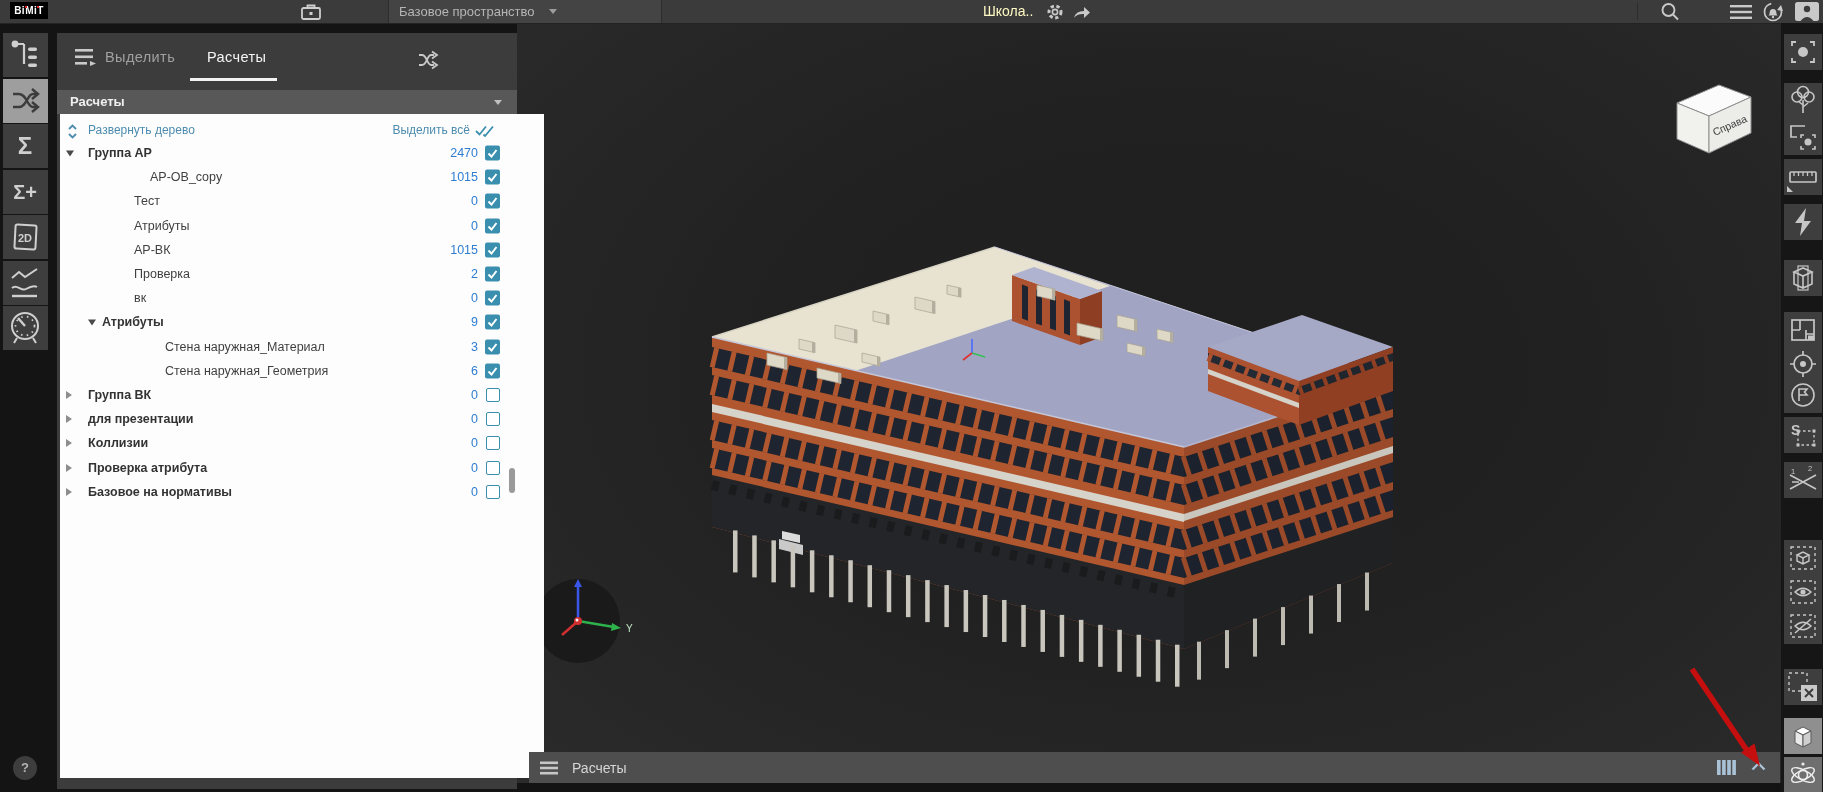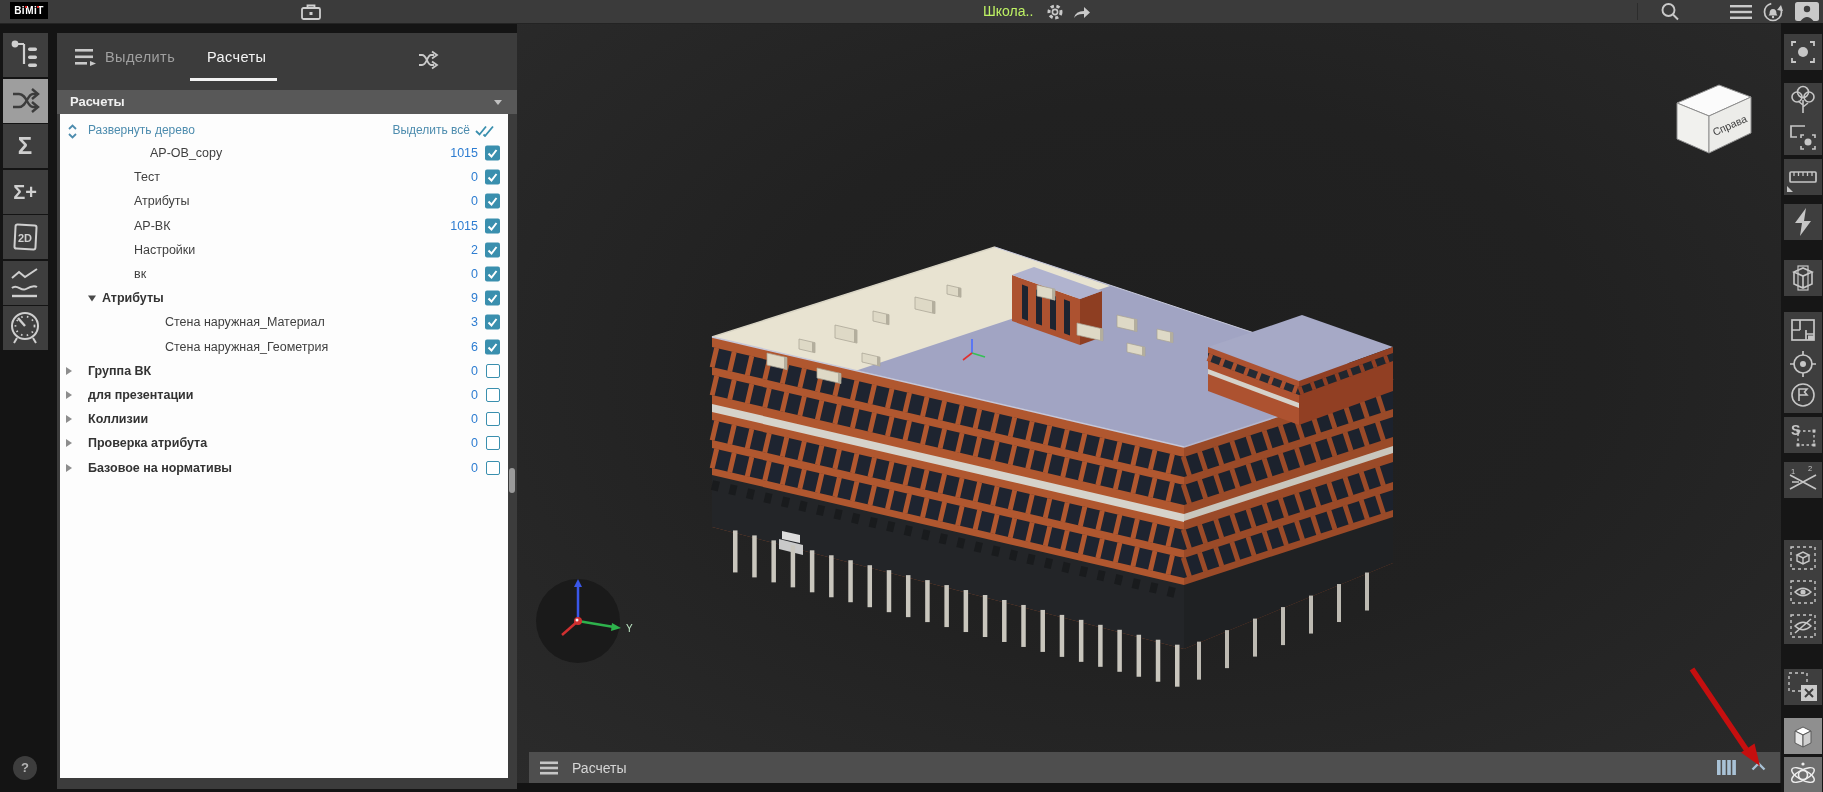--- a/index.html
+++ b/index.html
@@ -10,34 +10,34 @@
           border-bottom:1px solid #232323;}
   #logo{position:absolute;left:10px;top:2px;width:38px;height:17px;background:#000;
         color:#fff;font-size:10px;font-weight:bold;letter-spacing:.5px;text-align:center;line-height:17px;}
   #logo .rd{position:absolute;width:2px;height:2px;background:#e02020;top:4px;}
   .tb-ico{position:absolute;top:0;height:23px;display:flex;align-items:center;justify-content:center;}
   #ws-section{position:absolute;left:388px;top:0;width:272px;height:23px;background:#444444;
               border-left:1px solid #2d2d2d;border-right:1px solid #2d2d2d;display:flex;align-items:center;}
   #ws-label{color:#b5b5b5;font-size:13px;margin-left:10px;}
   .caret-down{width:0;height:0;border-left:4px solid transparent;border-right:4px solid transparent;
               border-top:5px solid #9d9d9d;margin-left:14px;}
-  #project-label{position:absolute;left:983px;top:0;height:23px;line-height:23px;color:#bef264;font-size:14px;}
+  #project-label{position:absolute;left:983px;top:0;height:23px;line-height:23px;color:#fef9c3;font-size:14px;}
   .tb-div{position:absolute;top:3px;width:1px;height:17px;background:#2c2c2c;}
   
   .ltb{position:absolute;left:3px;width:45px;height:44px;background:#3e3e3e;
        display:flex;align-items:center;justify-content:center;}
   .ltb.active{background:#9e9e9e;}
   
   #panel{position:absolute;left:57px;top:33px;width:460px;height:756px;background:#3c3c3c;}
   #tabbar{position:absolute;left:0;top:0;width:460px;height:57px;}
   .tab{position:absolute;top:0;height:48px;line-height:48px;font-size:14.5px;letter-spacing:.4px;}
   #tab-underline{position:absolute;left:133px;top:45px;width:87px;height:2.5px;background:#f2f2f2;}
   #sect-header{position:absolute;left:0;top:57px;width:460px;height:24px;background:#585858;
                color:#f0f0f0;font-weight:bold;font-size:13px;line-height:24px;}
-  #white{position:absolute;left:3px;top:81px;width:448px;height:664px;background:#fdfdfd;}
+  #white{position:absolute;left:3px;top:81px;width:484px;height:664px;background:#fdfdfd;}
   #tools-row{position:absolute;left:0;top:6px;width:448px;height:22px;font-size:12px;color:#4d8cae;}
   #tree-rows{position:absolute;left:0;top:27px;width:448px;}
   .trow{position:relative;height:24.2px;}
   .trow .lbl{position:absolute;top:50%;transform:translateY(-50%);font-size:12.5px;color:#3f3f3f;white-space:nowrap;}
   .trow .lbl.b{font-weight:bold;color:#333;}
   .trow .cnt{position:absolute;right:30px;top:50%;transform:translateY(-50%);font-size:12.5px;color:#2e7dd1;}
   .trow .cb{position:absolute;right:8px;top:50%;transform:translateY(-50%);width:15px;height:15px;border-radius:2px;}
   .cb.on{background:#3a8fae;}
   .cb.off{background:#fff;border:1.5px solid #3a8fae;width:12px;height:12px;}
   .car{position:absolute;top:50%;width:0;height:0;}
@@ -252,20 +252,24 @@
       <span class="rd" style="left:15px"></span>
       <span class="rd" style="left:27px"></span>
     </div>
     <div class="tb-ico" style="left:299px;width:24px">
       <svg width="22" height="19" viewBox="0 0 22 19">
         <rect x="2" y="6" width="18" height="11" rx="1.5" fill="none" stroke="#cfcfcf" stroke-width="1.8"></rect>
         <path d="M7.5 6 V3.5 h7 V6" fill="none" stroke="#cfcfcf" stroke-width="1.8"></path>
         <rect x="9.5" y="10" width="3" height="3" fill="#cfcfcf"></rect>
       </svg>
     </div>
+    <div id="ws-section">
+      <span id="ws-label">Базовое пространство</span>
+      <span class="caret-down"></span>
+    </div>
     <span id="project-label">Школа..</span>
     <div class="tb-ico" style="left:1044px;width:22px">
       <svg width="18" height="18" viewBox="0 0 18 18">
         <circle cx="9" cy="9" r="6" fill="none" stroke="#c9c9c9" stroke-width="3" stroke-dasharray="3.2 2.6"></circle>
         <circle cx="9" cy="9" r="2.6" fill="none" stroke="#c9c9c9" stroke-width="1.6"></circle>
       </svg>
     </div>
     <div class="tb-ico" style="left:1070px;width:24px">
       <svg width="20" height="17" viewBox="0 0 20 17">
         <path d="M2 15 q1.5-7 10-7 V4 l6 5.5 L12 15 v-4 q-7-.5-10 4 z" fill="#c9c9c9"></path>
@@ -392,20 +396,30 @@
         <span style="position:absolute;right:38px;top:3px">Выделить всё</span>
         <span style="position:absolute;right:13px;top:4px">
           <svg width="20" height="13" viewBox="0 0 20 13">
             <polyline points="1,7 4.5,10.5 11,2.5" stroke="#3a8fae" stroke-width="1.8" fill="none"></polyline>
             <polyline points="8.5,10.5 10,12 18,2.5" stroke="#3a8fae" stroke-width="1.8" fill="none"></polyline>
           </svg>
         </span>
       </div>
       <div id="tree-rows">
           <div class="trow">
+            <span class="car exp" style="left: 6px;"></span>
+            <span class="lbl b" style="left: 28px;">Группа АР</span>
+            <span class="cnt">2470</span>
+            <span class="cb on">
+              <svg width="15" height="15" viewBox="0 0 15 15">
+                <polyline points="3.5,8 6.5,11 11.5,4.5" stroke="#fff" stroke-width="2" fill="none"></polyline>
+              </svg>
+            </span>
+          </div>
+          <div class="trow">
             <span class="lbl" style="left: 90px; text-align: center;">АР-ОВ_copy</span>
             <span class="cnt">1015</span>
             <span class="cb on">
               <svg width="15" height="15" viewBox="0 0 15 15">
                 <polyline points="3.5,8 6.5,11 11.5,4.5" stroke="#fff" stroke-width="2" fill="none"></polyline>
               </svg>
             </span>
           </div>
           <div class="trow">
             <span class="lbl" style="left: 74px;">Тест</span>
@@ -428,21 +442,21 @@
           <div class="trow">
             <span class="lbl" style="left: 74px;">АР-ВК</span>
             <span class="cnt">1015</span>
             <span class="cb on">
               <svg width="15" height="15" viewBox="0 0 15 15">
                 <polyline points="3.5,8 6.5,11 11.5,4.5" stroke="#fff" stroke-width="2" fill="none"></polyline>
               </svg>
             </span>
           </div>
           <div class="trow">
-            <span class="lbl" style="left: 74px;">Настройки</span>
+            <span class="lbl" style="left: 74px;">Проверка</span>
             <span class="cnt">2</span>
             <span class="cb on">
               <svg width="15" height="15" viewBox="0 0 15 15">
                 <polyline points="3.5,8 6.5,11 11.5,4.5" stroke="#fff" stroke-width="2" fill="none"></polyline>
               </svg>
             </span>
           </div>
           <div class="trow">
             <span class="lbl" style="left: 74px;">вк</span>
             <span class="cnt">0</span>

